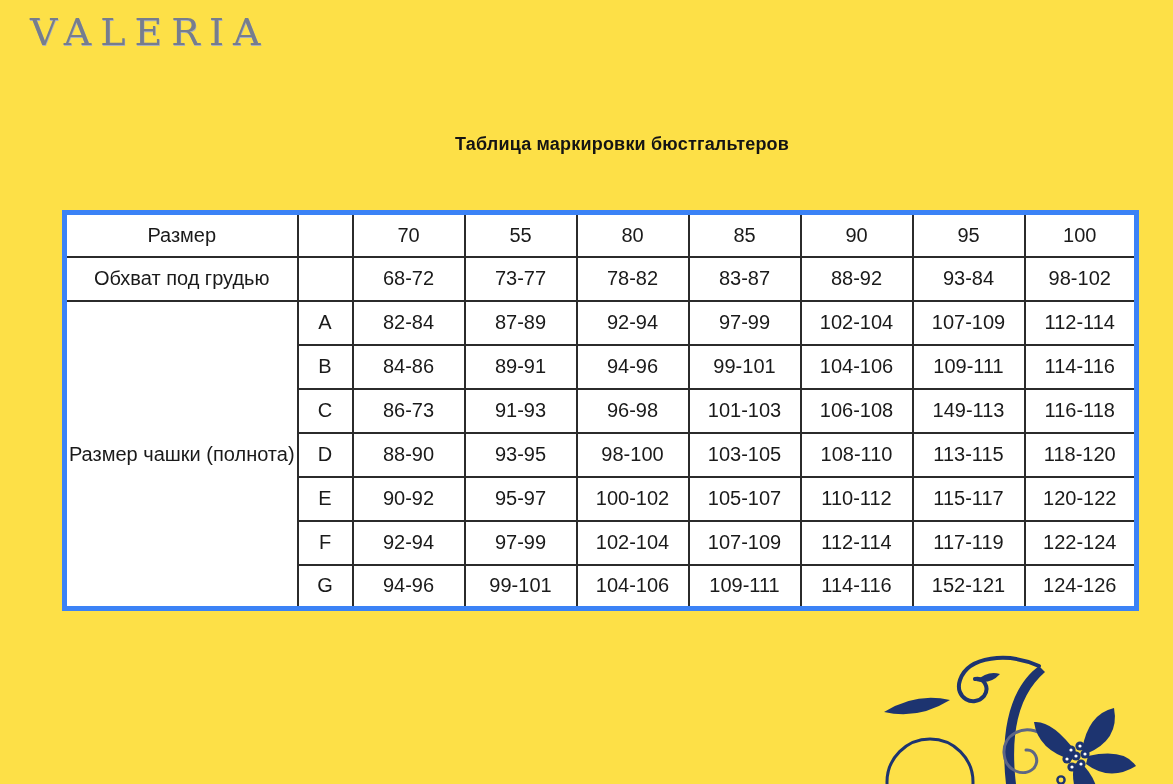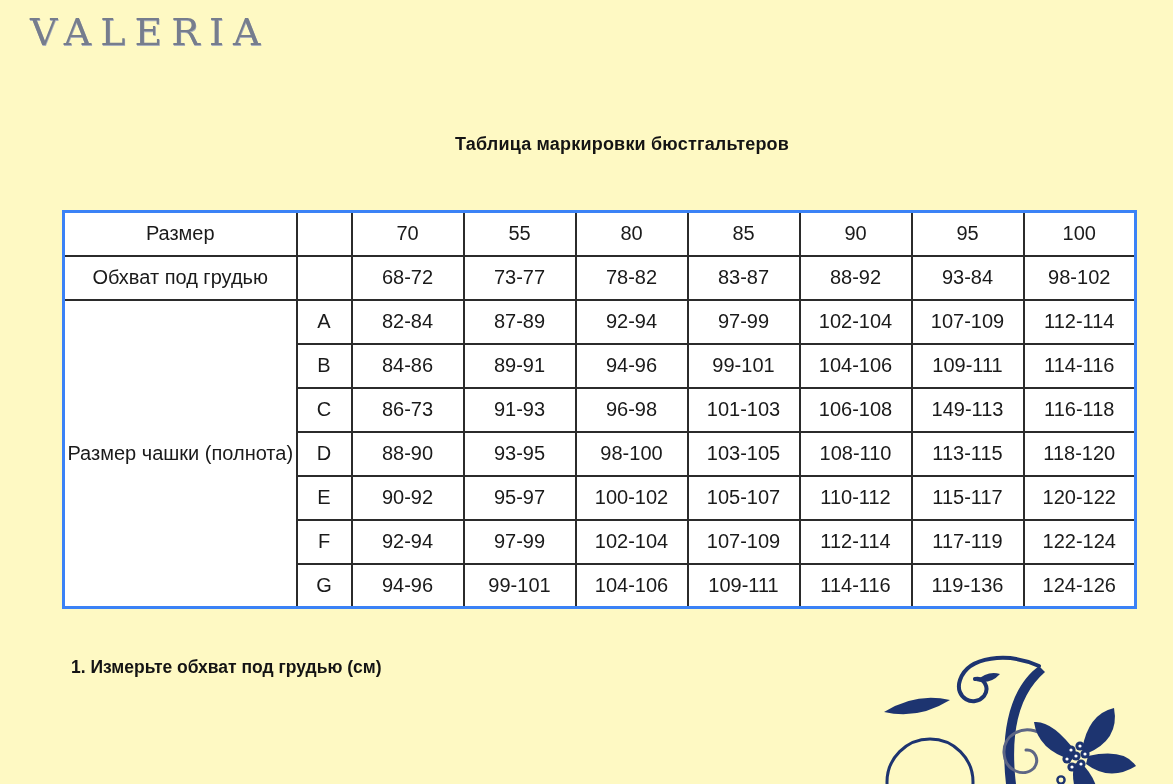--- a/index.html
+++ b/index.html
@@ -1,21 +1,21 @@
 <!DOCTYPE html>
 <html><head>
 <meta charset="utf-8">
 <style>
   * { box-sizing: border-box; }
   html, body { margin: 0; padding: 0; background: #ffffff; }
   .page {
     position: relative;
     width: 1173px;
     height: 784px;
-    background: #fef9c3;
+    background: #fde047;
     overflow: hidden;
     font-family: "Liberation Sans", sans-serif;
     color: #161616;
   }
   
   .logo {
     position: absolute;
     left: 30px;
     top: 10px;
     font-family: "DejaVu Serif", serif;
@@ -37,21 +37,21 @@
     color: #141414;
     letter-spacing: 0.2px;
   }
   
   table.size-table {
     position: absolute;
     left: 62px;
     top: 210px;
     border-collapse: collapse;
     table-layout: fixed;
-    border: 3px solid #3b82f6;
+    border: 5px solid #3b82f6;
     font-size: 20px;
   }
   table.size-table td {
     border: 2px solid #2b2b2b;
     height: 44px;
     padding: 0;
     text-align: center;
     vertical-align: middle;
     background: #ffffff;
     font-weight: 400;
@@ -184,28 +184,27 @@
           <td class="val-cell">117-119</td>
           <td class="val-cell">122-124</td>
         </tr>
         <tr>
           <td class="cup-cell lav">G</td>
           <td class="val-cell">94-96</td>
           <td class="val-cell">99-101</td>
           <td class="val-cell">104-106</td>
           <td class="val-cell">109-111</td>
           <td class="val-cell">114-116</td>
-          <td class="val-cell">119-136</td>
+          <td class="val-cell">152-121</td>
           <td class="val-cell">124-126</td>
         </tr>
       </tbody>
   </table>
 
   <div class="instructions">
-    <div class="instr-line">1. Измерьте обхват под грудью (см)</div>
   </div>
 
   <svg class="ornament" viewBox="0 0 300 134" xmlns="http://www.w3.org/2000/svg" aria-hidden="true">
 
     <circle cx="74" cy="132" r="43" fill="none" stroke="#1d3470" stroke-width="3"></circle>
 
     <path d="M183,16 C158,34 143,74 150,134 L160,134 C153,76 166,42 189,22 Z" fill="#1d3470"></path>
 
     <path d="M183,16 C152,2 112,6 104,30 C98,48 118,58 128,46 C134,38 128,27 119,29" fill="none" stroke="#1d3470" stroke-width="4" stroke-linecap="round"></path>
 

